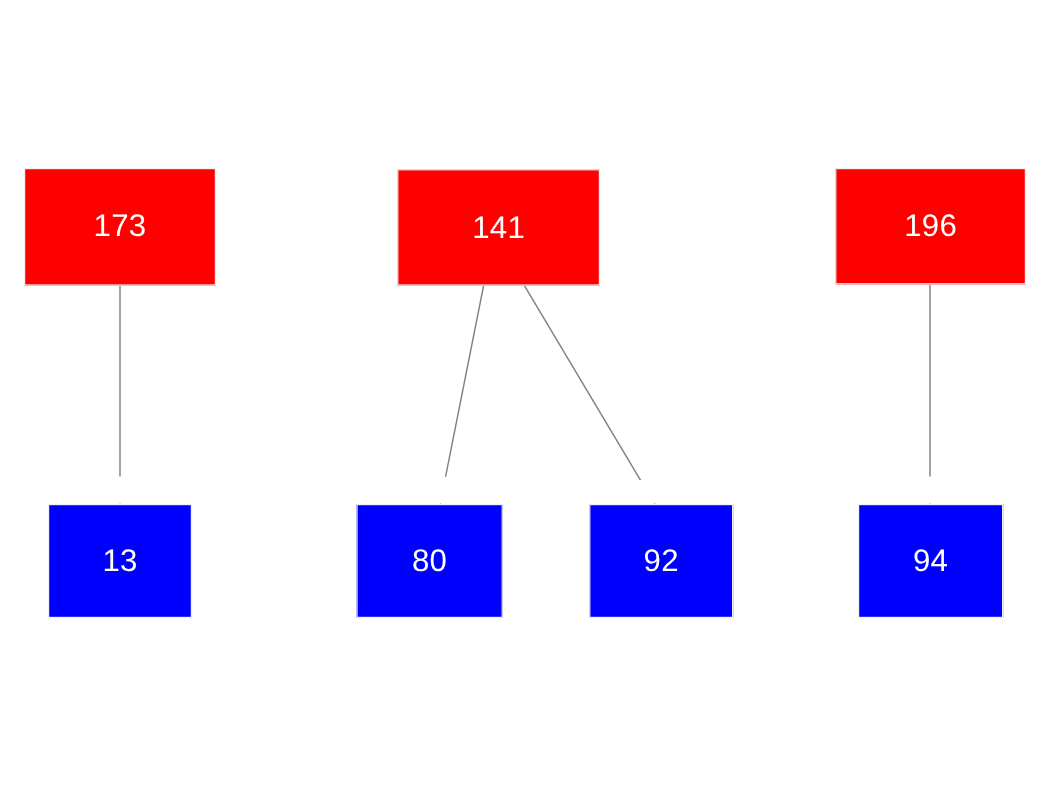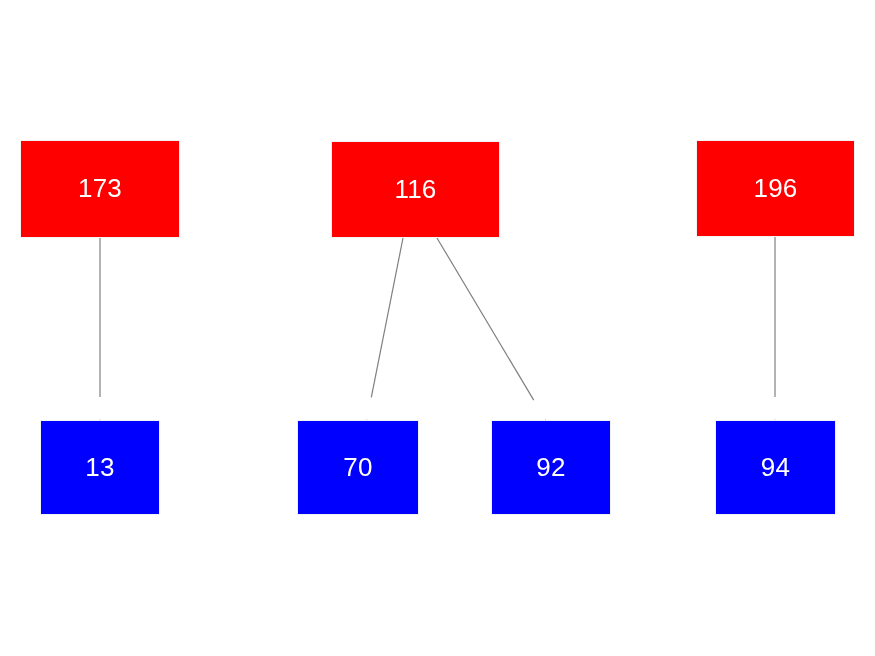--- a/index.html
+++ b/index.html
@@ -71,30 +71,30 @@
         <line x1="775" y1="237" x2="775" y2="397" stroke="#808080" stroke-width="1.2"></line>
         <path d="M 0 0 L -11 -30 L 0 -22 L 11 -30 Z" fill="#808080" transform="translate(775,419) rotate(180)"></path>
       </g>
     </svg>
 
   <div id="node-layer">
       <div class="node node-parent" style="left: 20px; top: 140px; width: 160px; height: 98px; background: rgb(255, 0, 0); border-color: rgb(242, 242, 242); color: rgb(255, 255, 255);">
         <span class="node-label">173</span>
       </div>
       <div class="node node-parent" style="left: 331px; top: 141px; width: 169px; height: 97px; background: rgb(255, 0, 0); border-color: rgb(242, 242, 242); color: rgb(255, 255, 255);">
-        <span class="node-label">116</span>
+        <span class="node-label">141</span>
       </div>
       <div class="node node-parent" style="left: 696px; top: 140px; width: 159px; height: 97px; background: rgb(255, 0, 0); border-color: rgb(242, 242, 242); color: rgb(255, 255, 255);">
         <span class="node-label">196</span>
       </div>
       <div class="node node-child" style="left: 40px; top: 420px; width: 120px; height: 95px; background: rgb(0, 0, 255); border-color: rgb(242, 242, 242); color: rgb(255, 255, 255);">
         <span class="node-label">13</span>
       </div>
       <div class="node node-child" style="left: 297px; top: 420px; width: 122px; height: 95px; background: rgb(0, 0, 255); border-color: rgb(242, 242, 242); color: rgb(255, 255, 255);">
-        <span class="node-label">70</span>
+        <span class="node-label">80</span>
       </div>
       <div class="node node-child" style="left: 491px; top: 420px; width: 120px; height: 95px; background: rgb(0, 0, 255); border-color: rgb(242, 242, 242); color: rgb(255, 255, 255);">
         <span class="node-label">92</span>
       </div>
       <div class="node node-child" style="left: 715px; top: 420px; width: 121px; height: 95px; background: rgb(0, 0, 255); border-color: rgb(242, 242, 242); color: rgb(255, 255, 255);">
         <span class="node-label">94</span>
       </div>
     </div>
 
 </div>

